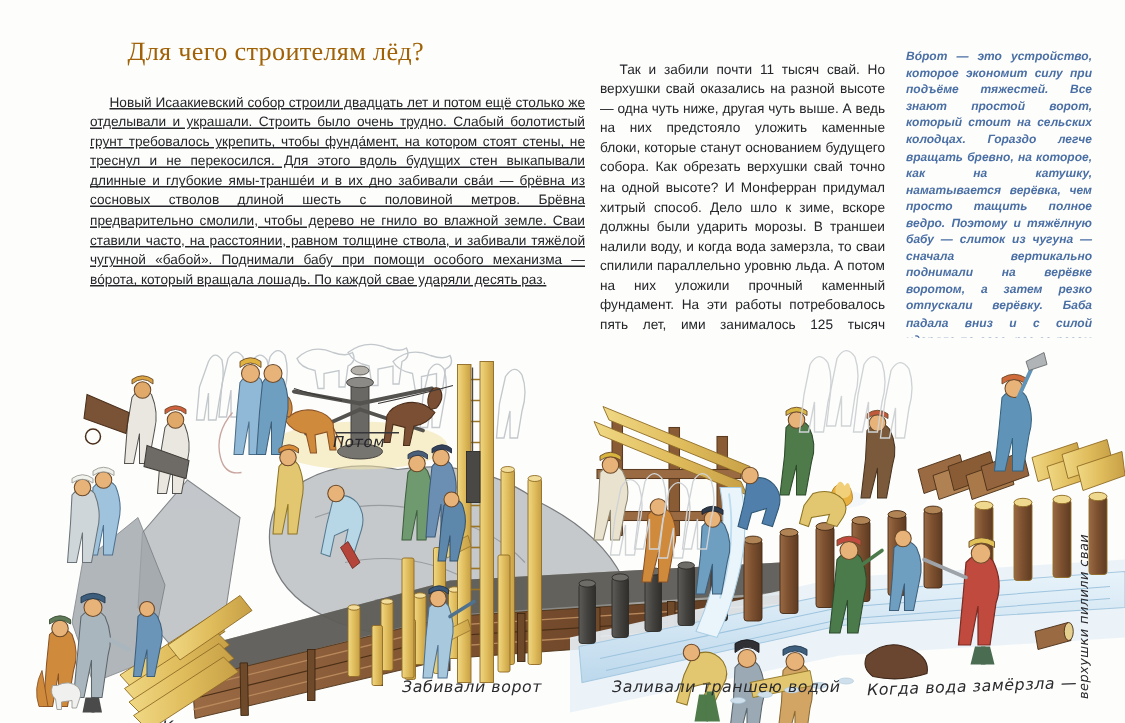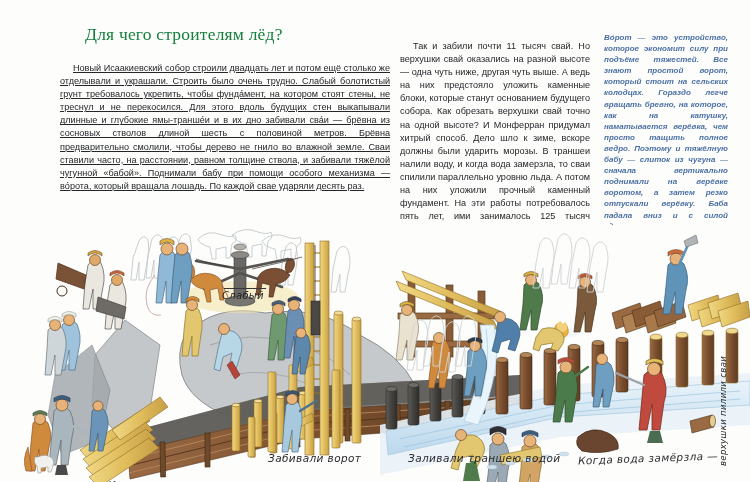--- a/index.html
+++ b/index.html
@@ -23,21 +23,21 @@
     width: 750px;
     height: 228px;
   }
 
   .title {
     position: absolute;
     left: 85px;
     top: 24px;
     font-family: "Liberation Serif", serif;
     font-size: 17.5px;
-    color: #15803d;
+    color: #a16207;
     letter-spacing: 0.2px;
     white-space: nowrap;
   }
 
   .col {
     position: absolute;
     font-family: "Liberation Sans", sans-serif;
     color: #24262a;
     text-align: justify;
     -moz-text-align-last: left;
@@ -612,21 +612,21 @@
           <ellipse cx="510" cy="238" rx="5" ry="2"></ellipse>
           <ellipse cx="528" cy="235" rx="5" ry="2"></ellipse>
           <ellipse cx="546" cy="232" rx="5" ry="2"></ellipse>
           <ellipse cx="564" cy="229" rx="5" ry="2"></ellipse>
         </g>
       </g>
     </svg>
   </div>
 
   <div class="label-vorot-underline"></div>
-  <div class="label-vorot">Слабый</div>
+  <div class="label-vorot">Потом</div>
 
   <div class="caption cap-1">Копали траншею</div>
   <div class="caption cap-2">Забивали ворот</div>
   <div class="caption cap-3">Заливали траншею водой</div>
   <div class="caption cap-4">Когда вода замёрзла —</div>
   <div class="caption-vertical">верхушки пилили сваи</div>
 
 </div>
 
 </body></html>

